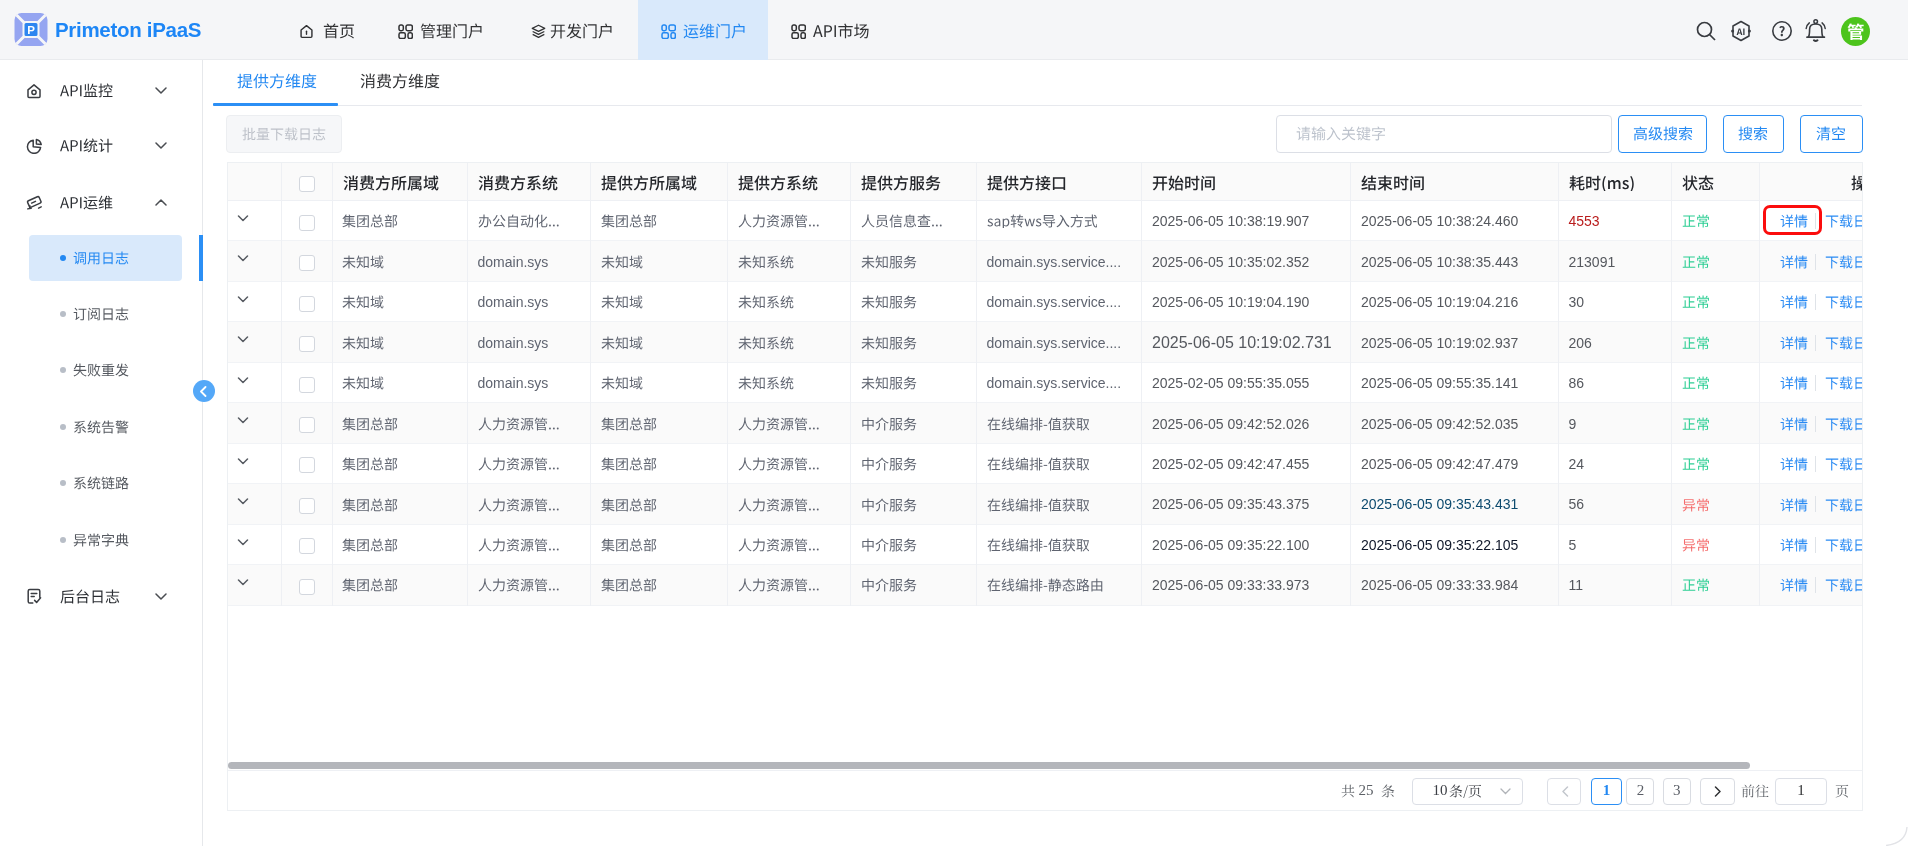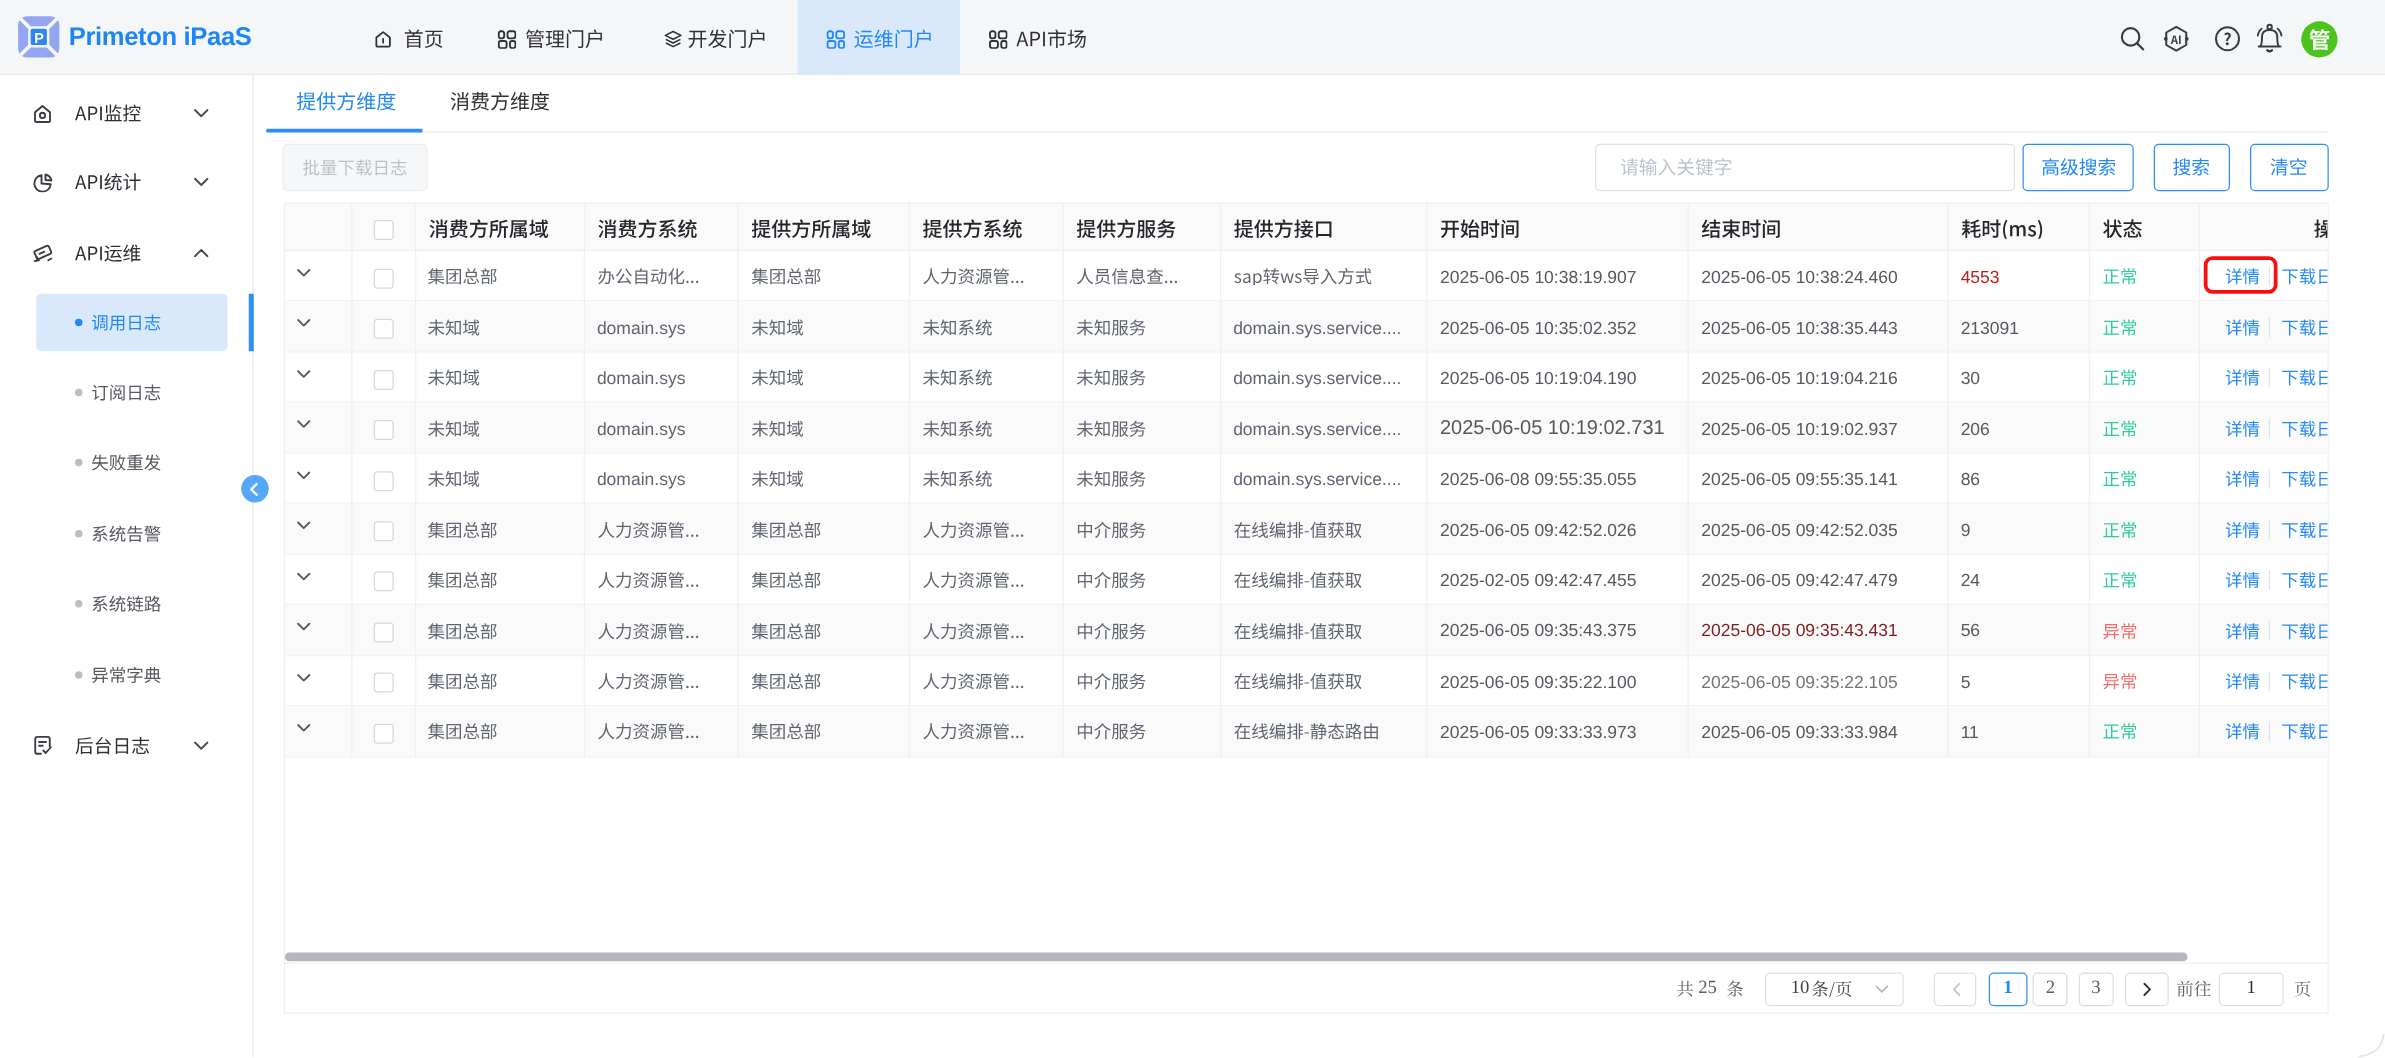--- a/index.html
+++ b/index.html
@@ -912,21 +912,21 @@
         <svg width="56.0" height="14.0" viewBox="0 0 56.0 14.0" fill="#5f6470">
           <g transform="translate(0,12.32) scale(0.014000,-0.014000)">
             <use href="#g672ar" x="0"></use>
             <use href="#g77e5r" x="1000"></use>
             <use href="#g670dr" x="2000"></use>
             <use href="#g52a1r" x="3000"></use>
           </g>
         </svg>
       </div>
       <div style="position:absolute;left:758.5px;top:210.0px;font-size:14px;color:#5f6470;font-weight:400;letter-spacing:0px;line-height:20.2px;white-space:pre">domain.sys.service....</div>
-      <div style="position:absolute;left:924.0px;top:210.0px;font-size:14px;color:#55585e;font-weight:400;letter-spacing:0px;line-height:20.2px;white-space:pre">2025-06-08 09:55:35.055</div>
+      <div style="position:absolute;left:924.0px;top:210.0px;font-size:14px;color:#55585e;font-weight:400;letter-spacing:0px;line-height:20.2px;white-space:pre">2025-02-05 09:55:35.055</div>
       <div style="position:absolute;left:1133.0px;top:210.0px;font-size:14px;color:#55585e;font-weight:400;letter-spacing:0px;line-height:20.2px;white-space:pre">2025-06-05 09:55:35.141</div>
       <div style="position:absolute;left:1340.5px;top:210.0px;font-size:14px;color:#55585e;font-weight:400;letter-spacing:0px;line-height:20.2px;white-space:pre">86</div>
       <div style="position:absolute;left:1453.7px;top:213.1px">
         <svg width="28.0" height="14.0" viewBox="0 0 28.0 14.0" fill="#2bce93">
           <g transform="translate(0,12.32) scale(0.014000,-0.014000)">
             <use href="#g6b63r" x="0"></use>
             <use href="#g5e38r" x="1000"></use>
           </g>
         </svg>
       </div>
@@ -1237,21 +1237,21 @@
             <use href="#g7f16r" x="2000"></use>
             <use href="#g6392r" x="3000"></use>
             <use href="#g2dr" x="4000"></use>
             <use href="#g503cr" x="4347"></use>
             <use href="#g83b7r" x="5347"></use>
             <use href="#g53d6r" x="6347"></use>
           </g>
         </svg>
       </div>
       <div style="position:absolute;left:924.0px;top:331.4px;font-size:14px;color:#55585e;font-weight:400;letter-spacing:0px;line-height:20.2px;white-space:pre">2025-06-05 09:35:43.375</div>
-      <div style="position:absolute;left:1133.0px;top:331.4px;font-size:14px;color:#7f1d1d;font-weight:400;letter-spacing:0px;line-height:20.2px;white-space:pre">2025-06-05 09:35:43.431</div>
+      <div style="position:absolute;left:1133.0px;top:331.4px;font-size:14px;color:#0c4a6e;font-weight:400;letter-spacing:0px;line-height:20.2px;white-space:pre">2025-06-05 09:35:43.431</div>
       <div style="position:absolute;left:1340.5px;top:331.4px;font-size:14px;color:#55585e;font-weight:400;letter-spacing:0px;line-height:20.2px;white-space:pre">56</div>
       <div style="position:absolute;left:1453.7px;top:334.5px">
         <svg width="28.0" height="14.0" viewBox="0 0 28.0 14.0" fill="#f56c6c">
           <g transform="translate(0,12.32) scale(0.014000,-0.014000)">
             <use href="#g5f02r" x="0"></use>
             <use href="#g5e38r" x="1000"></use>
           </g>
         </svg>
       </div>
       <div style="position:absolute;left:1551.6px;top:334.5px">
@@ -1345,21 +1345,21 @@
             <use href="#g7f16r" x="2000"></use>
             <use href="#g6392r" x="3000"></use>
             <use href="#g2dr" x="4000"></use>
             <use href="#g503cr" x="4347"></use>
             <use href="#g83b7r" x="5347"></use>
             <use href="#g53d6r" x="6347"></use>
           </g>
         </svg>
       </div>
       <div style="position:absolute;left:924.0px;top:371.8px;font-size:14px;color:#55585e;font-weight:400;letter-spacing:0px;line-height:20.2px;white-space:pre">2025-06-05 09:35:22.100</div>
-      <div style="position:absolute;left:1133.0px;top:371.8px;font-size:14px;color:#737373;font-weight:400;letter-spacing:0px;line-height:20.2px;white-space:pre">2025-06-05 09:35:22.105</div>
+      <div style="position:absolute;left:1133.0px;top:371.8px;font-size:14px;color:#0f172a;font-weight:400;letter-spacing:0px;line-height:20.2px;white-space:pre">2025-06-05 09:35:22.105</div>
       <div style="position:absolute;left:1340.5px;top:371.8px;font-size:14px;color:#55585e;font-weight:400;letter-spacing:0px;line-height:20.2px;white-space:pre">5</div>
       <div style="position:absolute;left:1453.7px;top:374.9px">
         <svg width="28.0" height="14.0" viewBox="0 0 28.0 14.0" fill="#f56c6c">
           <g transform="translate(0,12.32) scale(0.014000,-0.014000)">
             <use href="#g5f02r" x="0"></use>
             <use href="#g5e38r" x="1000"></use>
           </g>
         </svg>
       </div>
       <div style="position:absolute;left:1551.6px;top:374.9px">

